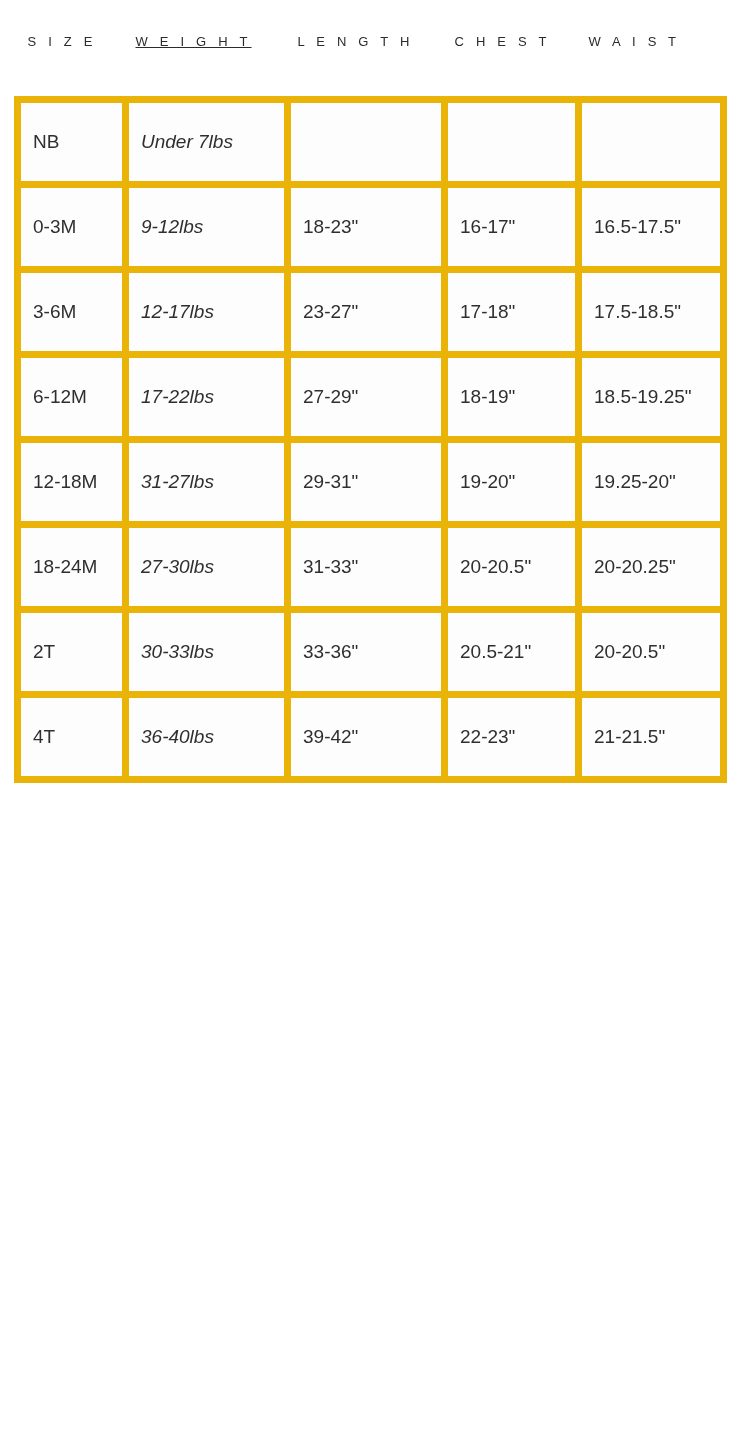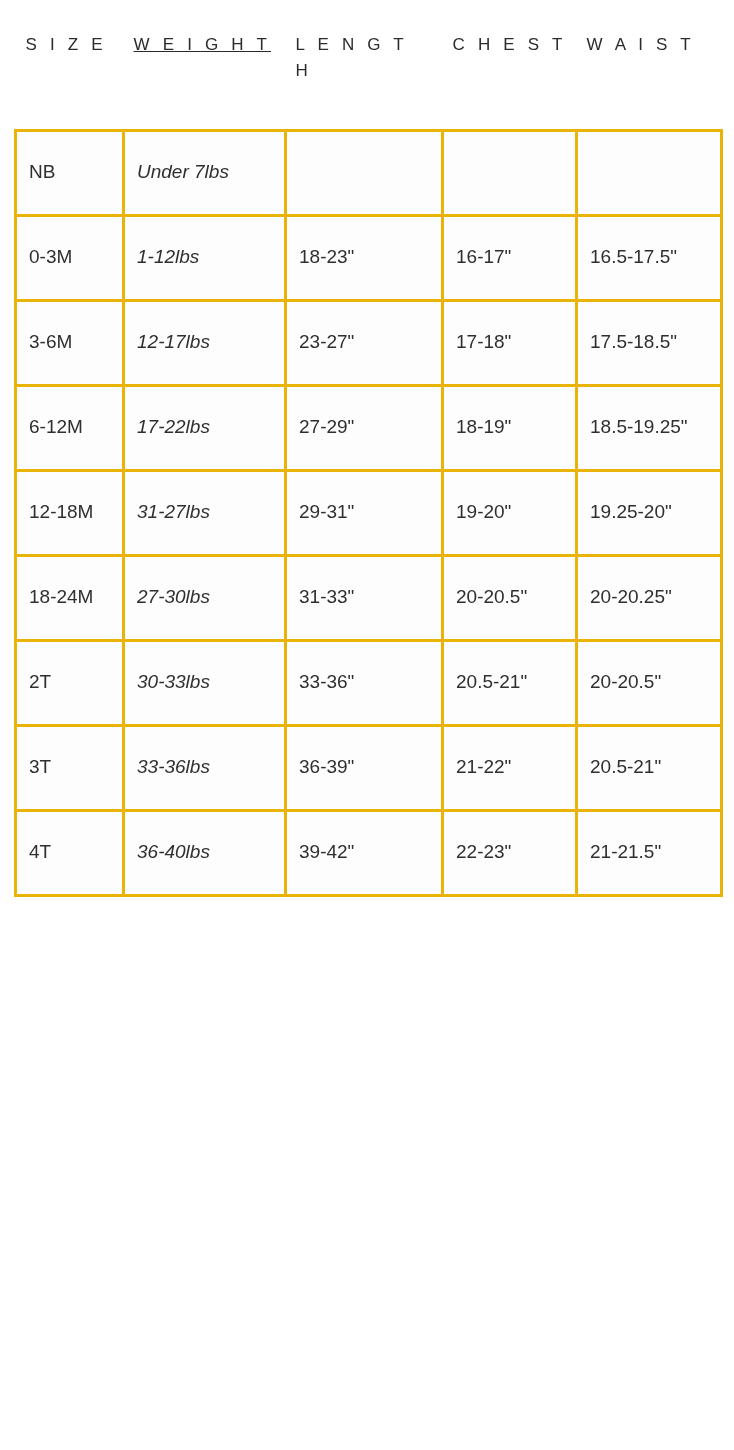--- a/index.html
+++ b/index.html
@@ -27,29 +27,29 @@
     border-collapse: collapse;
     table-layout: fixed;
   }
 
   table.size-table thead th {
     border: none;
     background: transparent;
     text-align: left;
     vertical-align: top;
     font-weight: 400;
-    font-size: 17px;
+    font-size: 13px;
     letter-spacing: 4.2px;
     color: #2b2b2b;
     padding: 32px 10px 44px 10px;
     line-height: 1.55;
   }
 
   table.size-table tbody td {
-    border: 3px solid #eab308;
+    border: 7px solid #eab308;
     font-size: 19px;
     color: #2f2f2f;
     padding: 14px 12px;
     line-height: 1.42;
     vertical-align: middle;
     height: 85px;
     box-sizing: border-box;
     background: #fdfdfd;
     word-break: break-word;
   }
@@ -97,21 +97,21 @@
     <tbody>
       <tr>
         <td class="cell-size">NB</td>
         <td class="cell-weight">Under 7lbs</td>
         <td class="cell-length"></td>
         <td class="cell-chest"></td>
         <td class="cell-waist"></td>
       </tr>
       <tr>
         <td class="cell-size">0-3M</td>
-        <td class="cell-weight">1-12lbs</td>
+        <td class="cell-weight">9-12lbs</td>
         <td class="cell-length">18-23"</td>
         <td class="cell-chest">16-17"</td>
         <td class="cell-waist">16.5-17.5"</td>
       </tr>
       <tr>
         <td class="cell-size">3-6M</td>
         <td class="cell-weight">12-17lbs</td>
         <td class="cell-length">23-27"</td>
         <td class="cell-chest">17-18"</td>
         <td class="cell-waist">17.5-18.5"</td>
@@ -138,27 +138,20 @@
         <td class="cell-waist">20-20.25"</td>
       </tr>
       <tr>
         <td class="cell-size">2T</td>
         <td class="cell-weight">30-33lbs</td>
         <td class="cell-length">33-36"</td>
         <td class="cell-chest">20.5-21"</td>
         <td class="cell-waist">20-20.5"</td>
       </tr>
       <tr>
-        <td class="cell-size">3T</td>
-        <td class="cell-weight">33-36lbs</td>
-        <td class="cell-length">36-39"</td>
-        <td class="cell-chest">21-22"</td>
-        <td class="cell-waist">20.5-21"</td>
-      </tr>
-      <tr>
         <td class="cell-size">4T</td>
         <td class="cell-weight">36-40lbs</td>
         <td class="cell-length">39-42"</td>
         <td class="cell-chest">22-23"</td>
         <td class="cell-waist">21-21.5"</td>
       </tr>
     </tbody>
   </table>
 </div>
 

